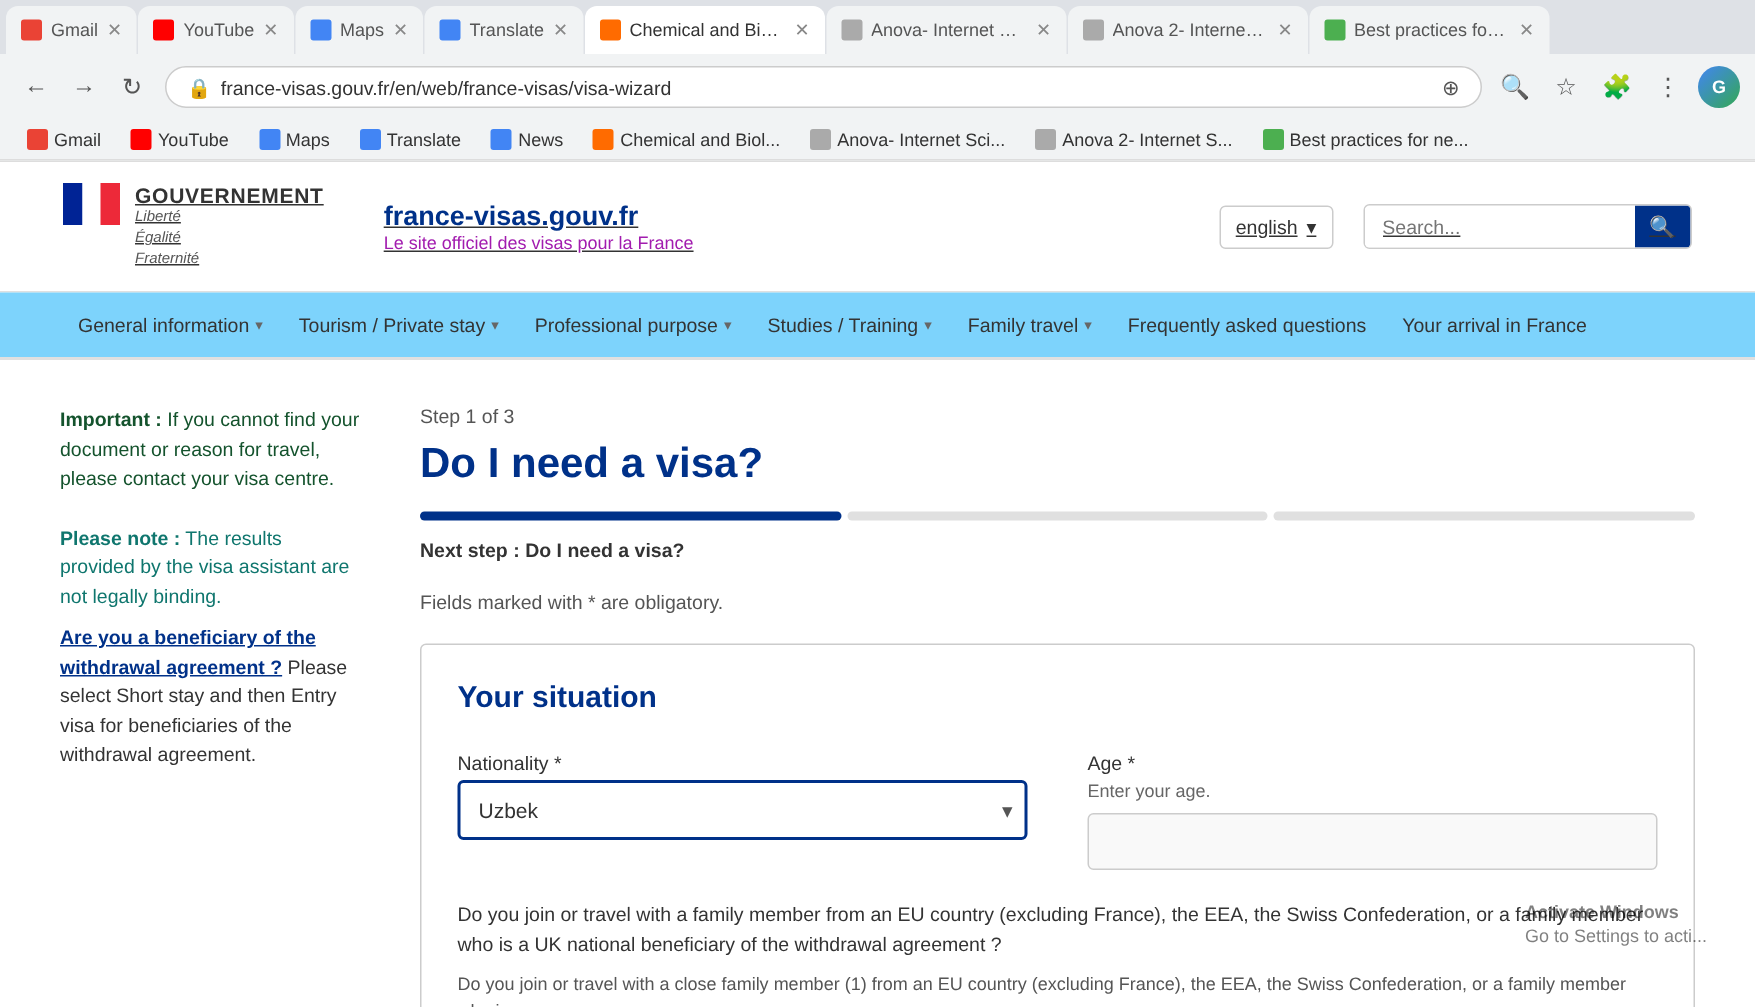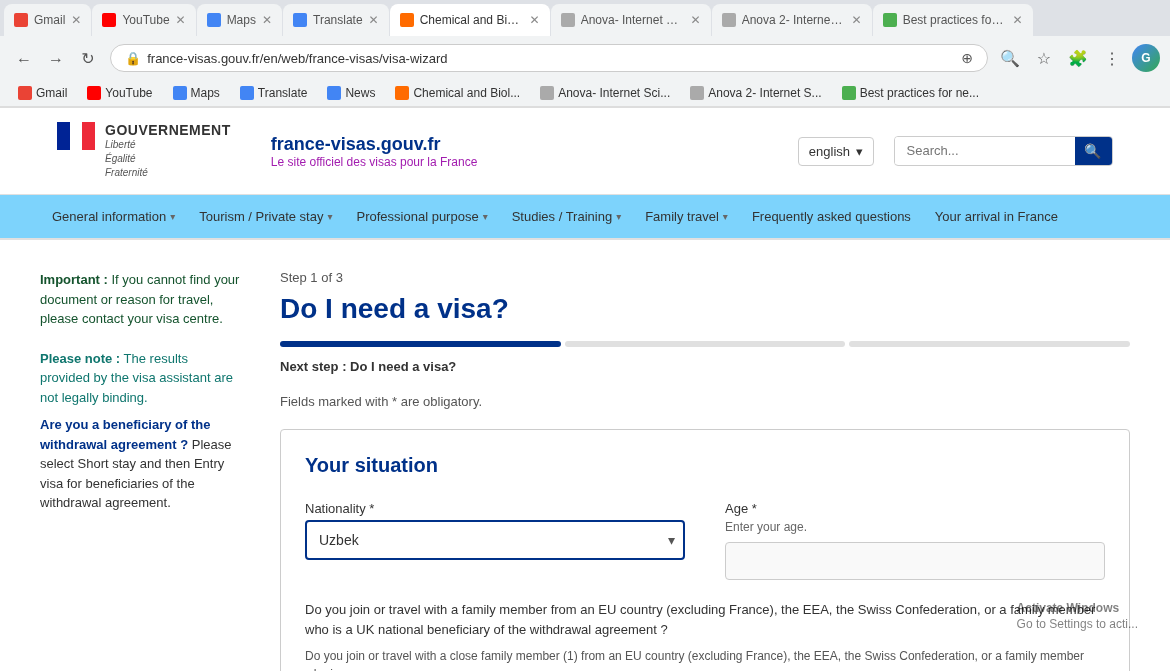--- a/index.html
+++ b/index.html
@@ -106,24 +106,25 @@
       cursor: pointer;
       white-space: nowrap;
     }
     .bookmark-favicon {
       width: 14px; height: 14px; border-radius: 2px; flex-shrink: 0;
     }
 
     
     .site-header {
       border-bottom: 1px solid #e0e0e0;
-      padding: 14px 57px;
+      padding: 14px 42px;
       display: flex;
       align-items: center;
       gap: 40px;
+      text-decoration: underline;
     }
     .govt-logo {
       display: flex;
       align-items: flex-start;
       gap: 10px;
     }
     .govt-text { font-size: 13px; }
     .govt-name { font-weight: bold; font-size: 14px; letter-spacing: 0.5px; }
     .govt-motto { font-size: 10px; color: #555; line-height: 1.4; font-style: italic; }
 
@@ -141,21 +142,21 @@
       align-items: center;
       border: 1px solid #ccc;
       border-radius: 4px;
       padding: 6px 10px;
       gap: 6px;
       font-size: 13px;
       cursor: pointer;
     }
     .search-box {
       display: flex;
-      align-items: flex-start;
+      align-items: center;
       border: 1px solid #ccc;
       border-radius: 4px;
       overflow: hidden;
     }
     .search-input {
       border: none;
       outline: none;
       padding: 6px 12px;
       font-size: 13px;
       width: 180px;
@@ -214,21 +215,21 @@
     }
     .sidebar-important strong { font-weight: bold; }
     .sidebar-note {
       margin-bottom: 8px;
       color: #0f766e;
     }
     .sidebar-note strong { font-weight: bold; }
     .sidebar-beneficiary {
       color: #333;
     }
-    .sidebar-beneficiary strong { font-weight: bold; color: #003189; }
+    .sidebar-beneficiary strong { font-weight: bold; color: #003189; text-decoration: underline; }
 
     
     .main-content { flex: 1; }
 
     .step-label {
       font-size: 13px;
       color: #555;
       margin-bottom: 8px;
     }
     .page-title {

